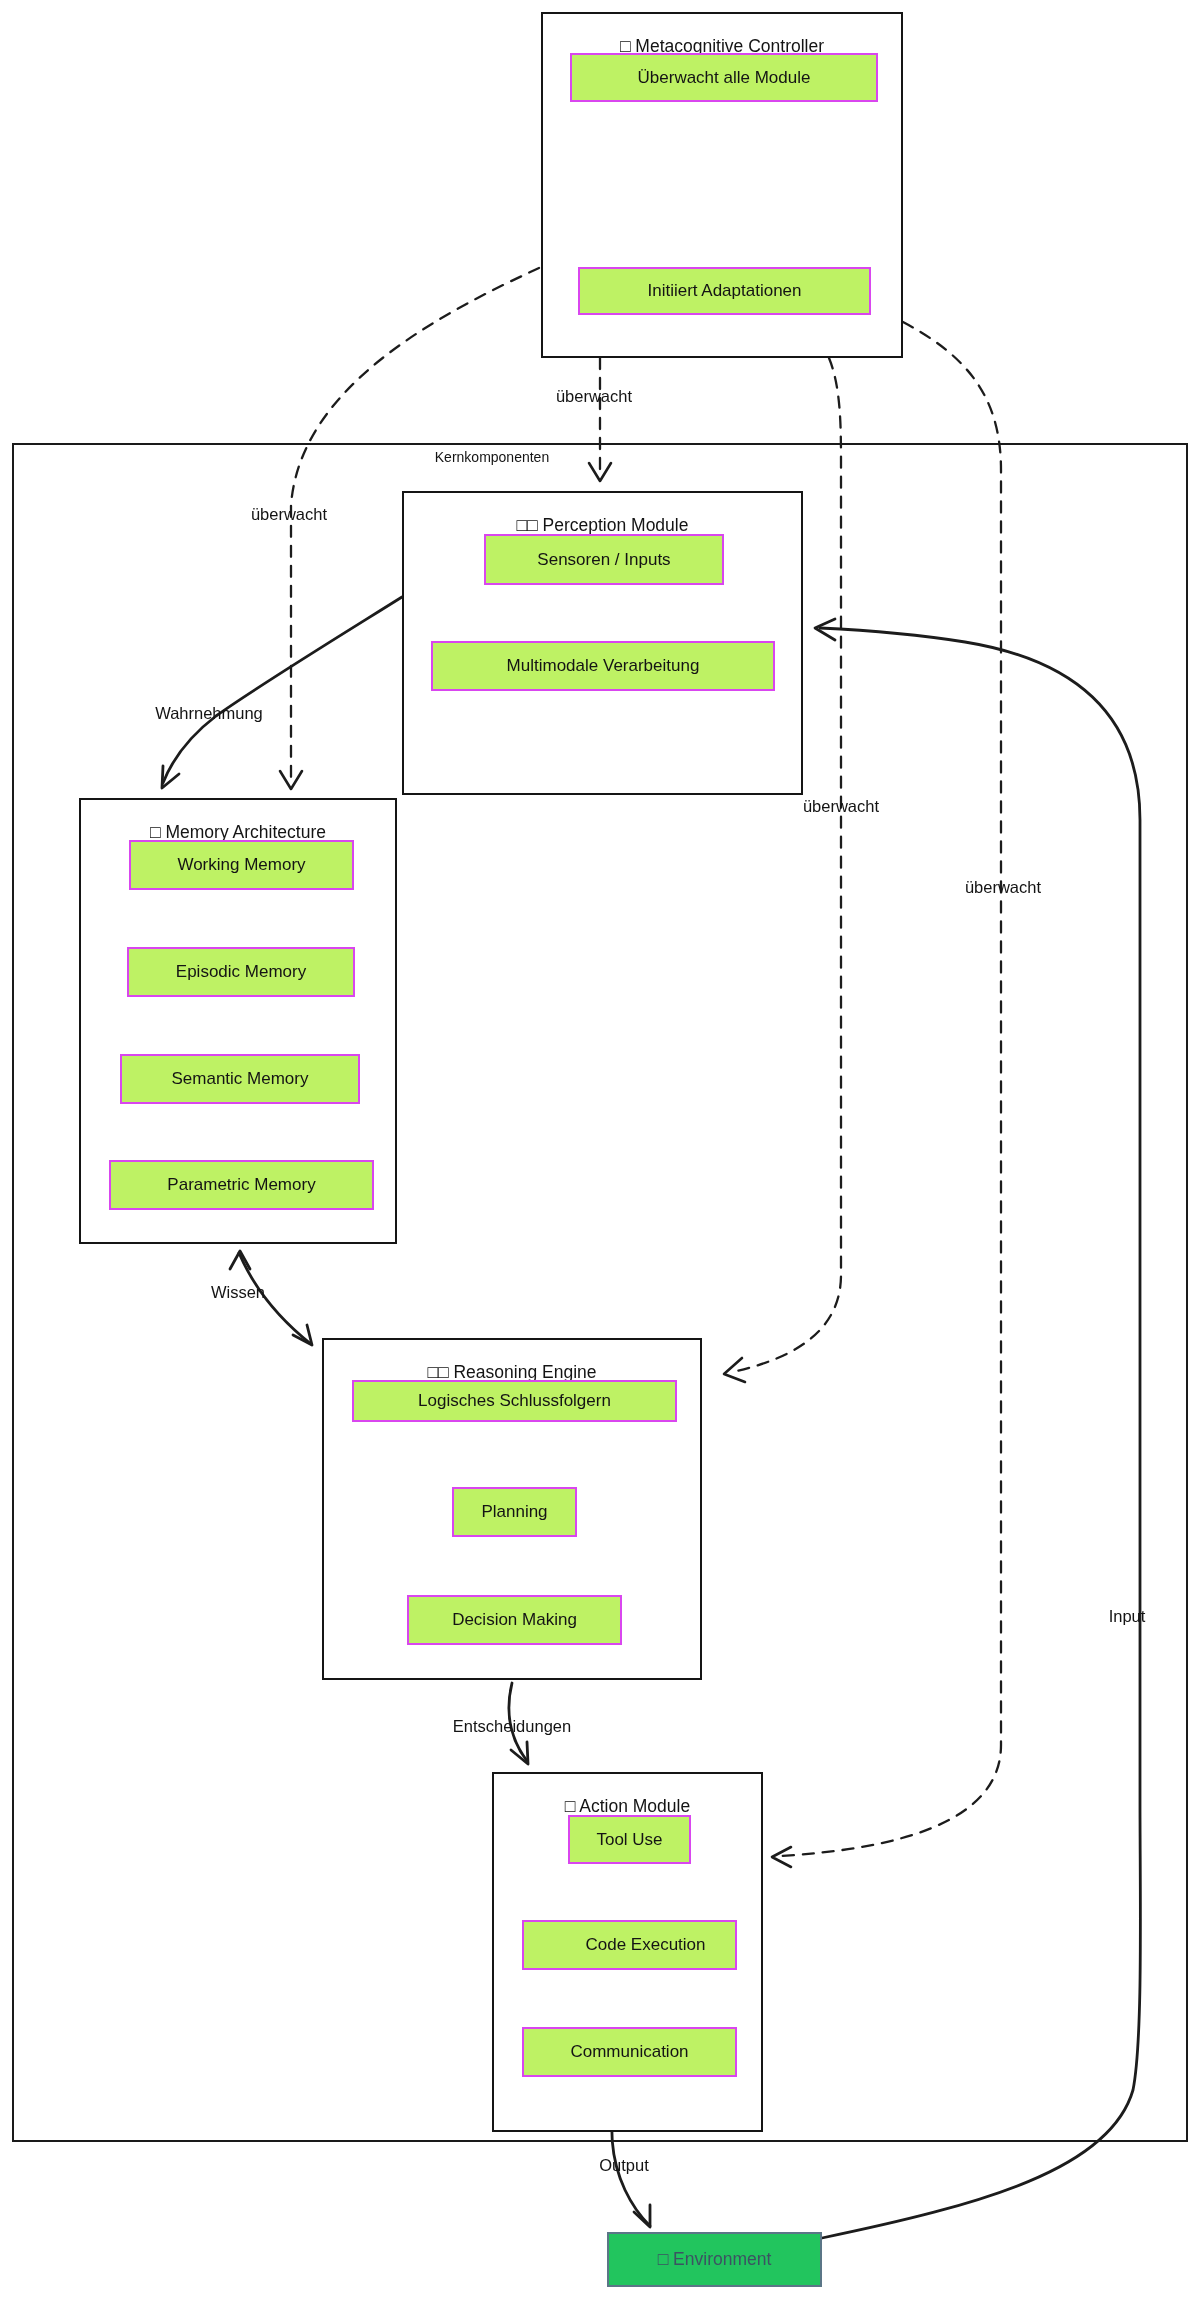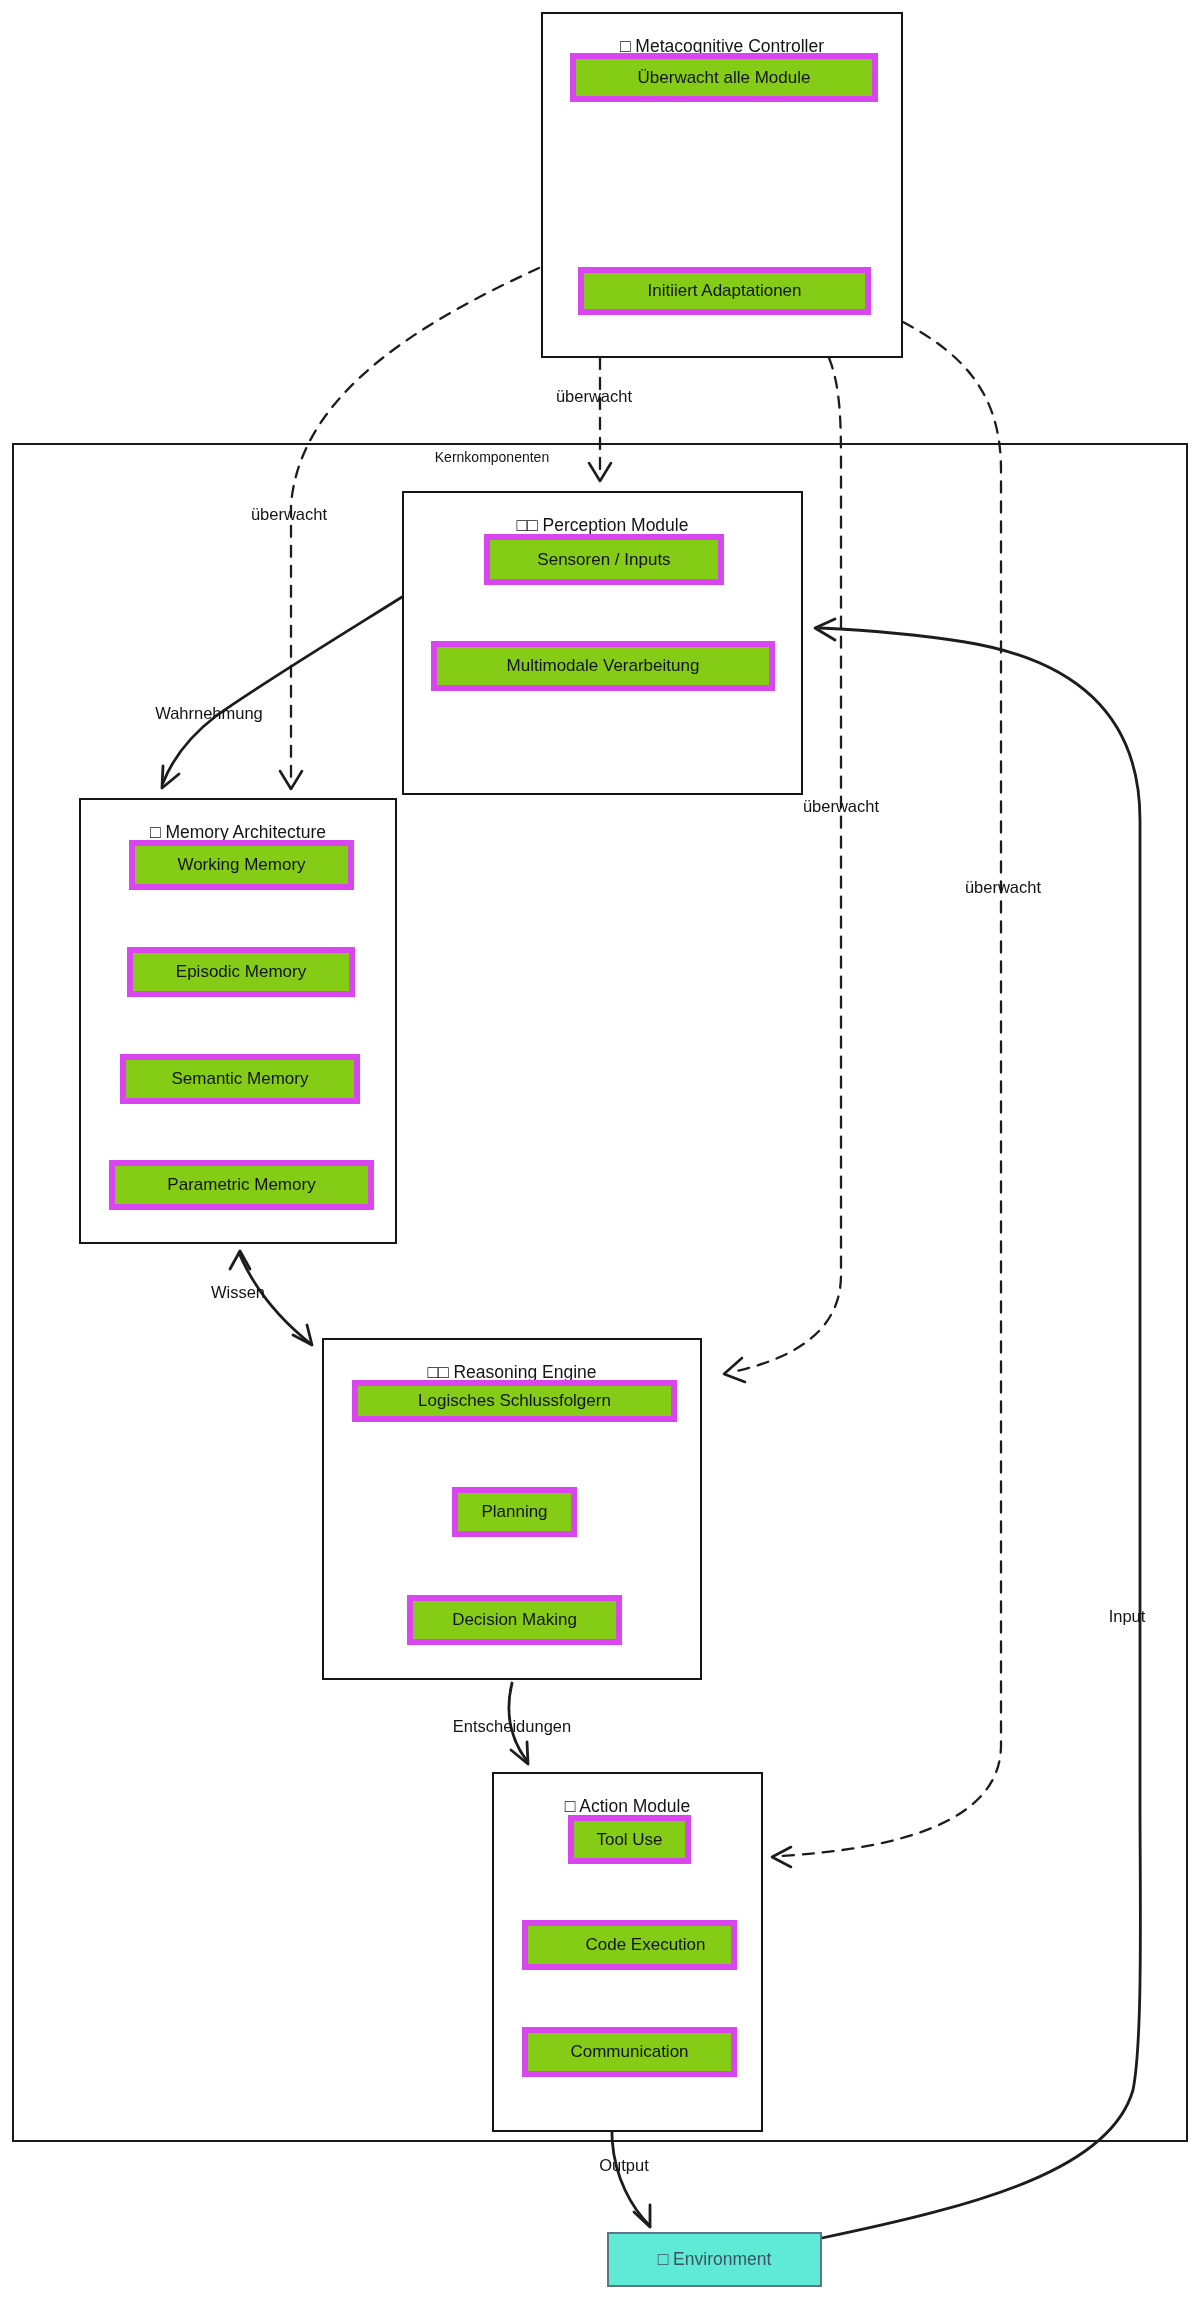--- a/index.html
+++ b/index.html
@@ -19,27 +19,27 @@
   }
   .node{
     position:absolute;border:2.5px solid #151515;background:#ffffff;
     box-sizing:border-box;z-index:2;
   }
   .node-title{
     width:100%;text-align:center;padding-top:22px;font-size:17.5px;
     white-space:nowrap;
   }
   .node-item{
-    position:absolute;border:6px solid #d946ef;background:#84cc16;
+    position:absolute;border:2px solid #d946ef;background:#bef264;
     box-sizing:border-box;display:flex;align-items:center;justify-content:center;
     font-size:17px;white-space:nowrap;
   }
   .env-node{
     position:absolute;left:607px;top:2232px;width:215px;height:55px;
-    border:2.5px solid #5b7687;background:#5eead4;box-sizing:border-box;
+    border:2.5px solid #5b7687;background:#22c55e;box-sizing:border-box;
     display:flex;align-items:center;justify-content:center;
     font-size:17.5px;color:#3c5362;z-index:2;
   }
   .edge-label{
     position:absolute;transform:translate(-50%,-50%);font-size:16.5px;
     white-space:nowrap;z-index:3;
   }
 </style>
 </head>
 <body>

